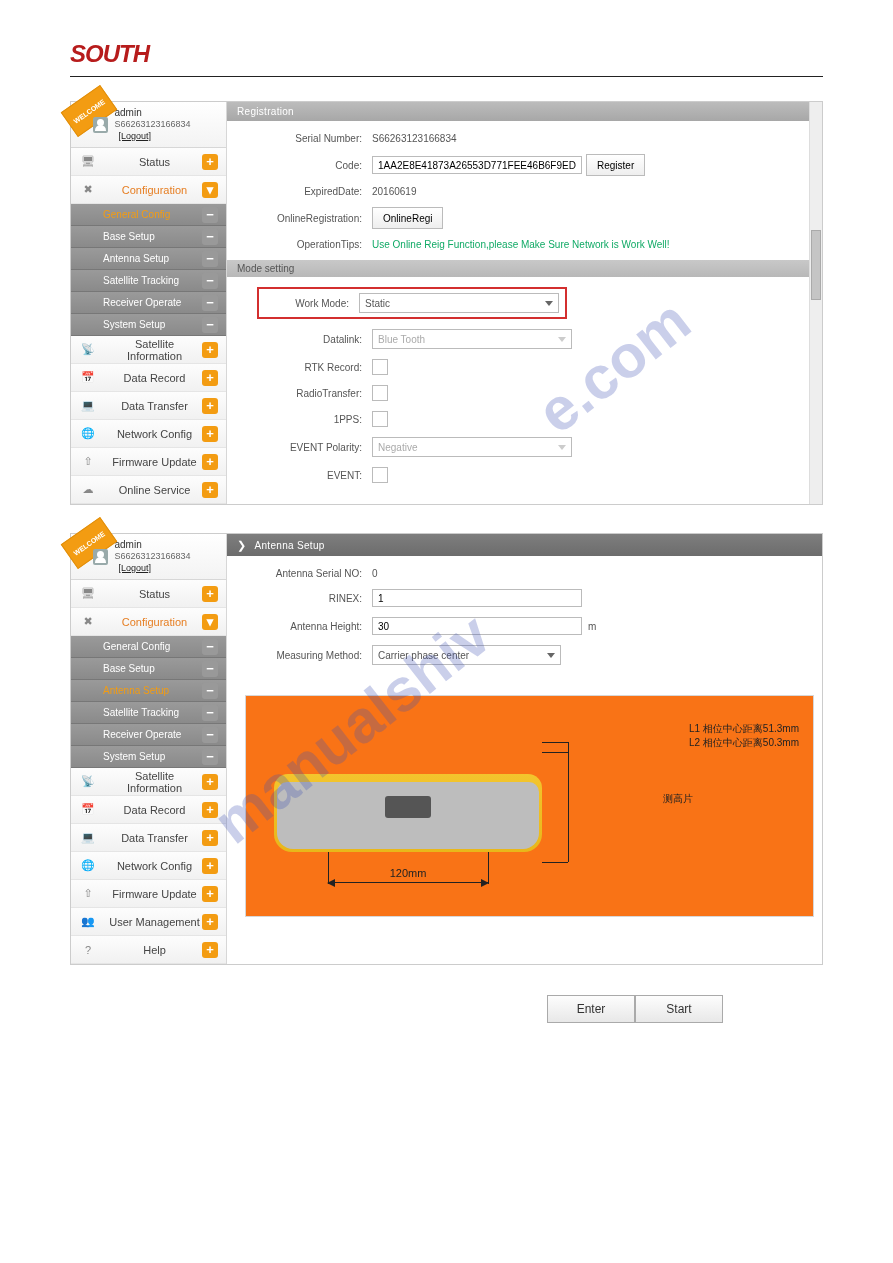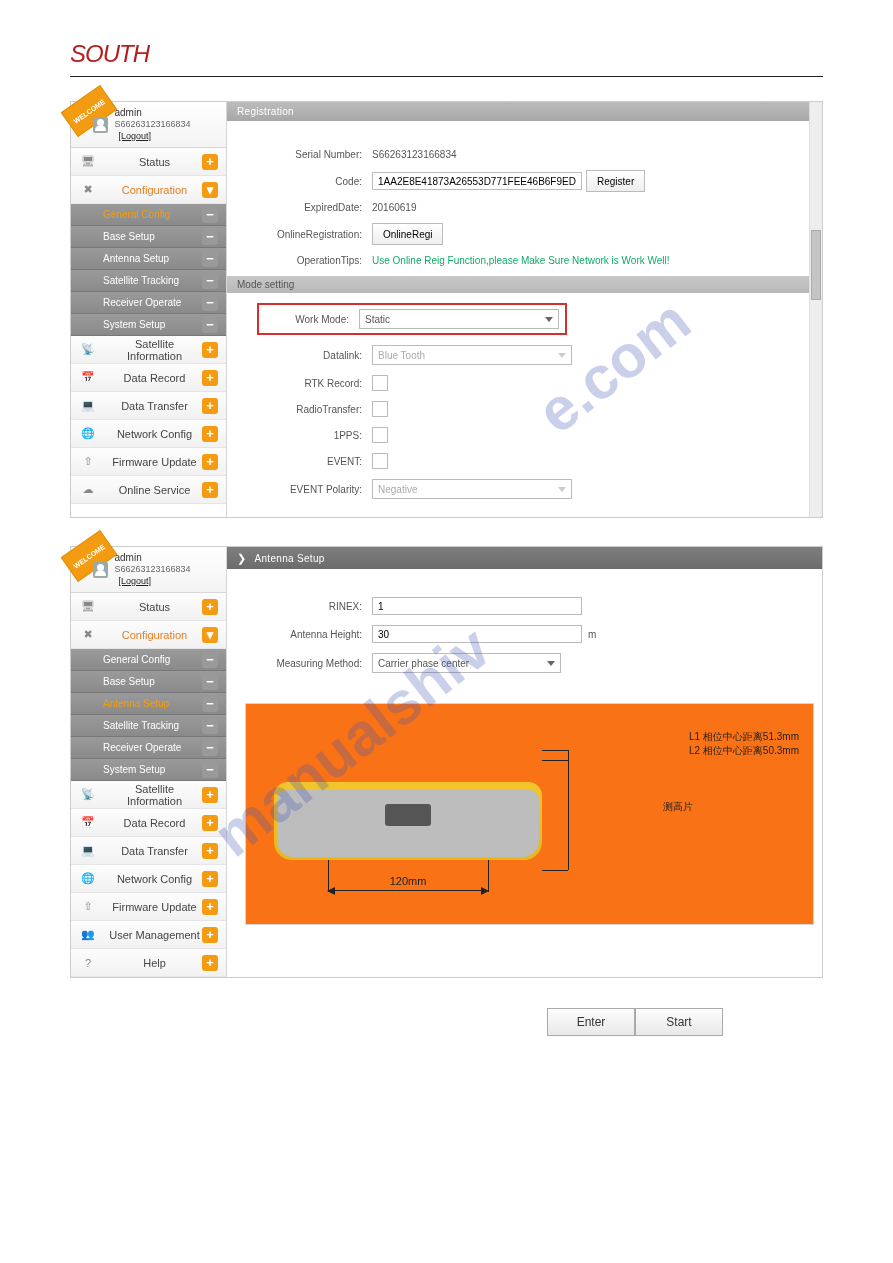--- a/index.html
+++ b/index.html
@@ -1,17 +1,17 @@
 <!DOCTYPE html>
 <html><head>
 <meta charset="utf-8">
 <style>
   html,body{margin:0;padding:0;background:#fff;font-family:Tahoma,Arial,sans-serif;font-size:10px;color:#333}
   .page{width:893px;box-sizing:border-box;padding:40px 70px 60px 70px}
-  .logo{font-family:'Arial Black',Arial,sans-serif;font-size:24px;font-weight:400;color:#b71c1c;letter-spacing:-1px;font-style:italic}
+  .logo{font-family:'Arial Black',Arial,sans-serif;font-size:24px;font-weight:700;color:#b71c1c;letter-spacing:-1px;font-style:italic}
   .hr{border:none;border-top:1px solid #222;margin:8px 0 24px 0}
   .screenshot{border:1px solid #ccc;background:#fff;margin-bottom:28px}
   .app{display:flex}
   .sidebar{width:155px;flex:0 0 155px;border-right:1px solid #d7d7d7}
   .content{flex:1;position:relative}
   .welcome{position:relative;height:45px;border-bottom:1px solid #d7d7d7;background:linear-gradient(#fff,#f3f3f3);display:flex;align-items:center;padding-left:22px}
   .ribbon{position:absolute;left:-6px;top:-6px;width:46px;height:28px;background:#f39c12;transform:rotate(-35deg);display:flex;align-items:center;justify-content:center;color:#fff;font-weight:bold;font-size:7px;border:1px solid #e08e0b}
   .userico{width:16px;height:16px;background:#9aa;border-radius:2px;margin-right:6px;display:inline-block;position:relative}
   .userico:before{content:'';position:absolute;left:4px;top:2px;width:7px;height:7px;border-radius:50%;background:#fff}
   .userico:after{content:'';position:absolute;left:2px;top:8px;width:11px;height:6px;border-radius:6px 6px 0 0;background:#fff}
@@ -25,21 +25,21 @@
   .menu li.sub.active{color:#f39c12}
   .menu li .mi-icon{width:14px;height:14px;margin-right:12px;color:#888;display:flex;align-items:center;justify-content:center;font-size:11px}
   .menu li .mi-label{flex:1;text-align:center;font-size:11px;color:#444}
   .menu li.expanded .mi-label{color:#e67e22}
   .menu li .badge{width:16px;height:16px;border-radius:3px;display:flex;align-items:center;justify-content:center;font-size:13px;font-weight:bold;color:#fff}
   .badge.plus{background:#f39c12}
   .badge.minus{background:#999}
   .section-hdr{background:linear-gradient(#bcbcbc,#a7a7a7);color:#fff;font-size:10px;padding:4px 10px;letter-spacing:.3px}
   .section-hdr.dark{background:linear-gradient(#7e7e7e,#6c6c6c);display:flex;align-items:center;height:22px;padding:0 10px}
   .section-hdr.dark .chev{color:#fff;font-size:11px;margin-right:8px}
-  .form{padding:28px 20px 8px 30px;font-size:10px;color:#555}
+  .form{padding:12px 20px 8px 30px;font-size:10px;color:#555}
   .frow{display:flex;align-items:center;margin-bottom:10px}
   .flabel{width:105px;text-align:right;margin-right:10px;font-size:10px;color:#555}
   .fval{font-size:10px;color:#555}
   .finput{border:1px solid #bbb;height:18px;padding:0 5px;font-size:10px;background:#fff;box-sizing:border-box}
   .fselect{border:1px solid #bbb;height:20px;padding:0 5px;font-size:10px;background:#fff;box-sizing:border-box;display:flex;align-items:center;justify-content:space-between}
   .fselect .caret{border-left:4px solid transparent;border-right:4px solid transparent;border-top:5px solid #666}
   .fselect.faded .caret{border-top-color:#ccc}
   .fbtn{border:1px solid #bbb;background:linear-gradient(#fff,#eee);height:22px;padding:0 10px;font-size:10px;margin-left:4px;display:flex;align-items:center}
   .chk{width:14px;height:14px;border:1px solid #bbb;background:#fff}
   .redbox{border:2px solid #d32f2f;padding:4px 6px;display:flex;align-items:center}
@@ -204,29 +204,29 @@
             </div>
           <div class="frow">
               <span class="flabel">RadioTransfer:</span>
               <span class="chk"></span>
             </div>
           <div class="frow">
               <span class="flabel">1PPS:</span>
               <span class="chk"></span>
             </div>
           <div class="frow">
-              <span class="flabel">EVENT:</span>
-              <span class="chk"></span>
-            </div>
-          <div class="frow">
               <span class="flabel">EVENT Polarity:</span>
               <div class="fselect faded" style="width:200px;color:#aaa">
                 <span>Negative</span>
                 <span class="caret"></span>
               </div>
+            </div>
+          <div class="frow">
+              <span class="flabel">EVENT:</span>
+              <span class="chk"></span>
             </div>
         </div>
         <div class="sbar">
             <div class="sthumb"></div>
           </div>
         <div class="watermark" style="left:300px;top:230px">e.com</div>
       </div>
     </div>
   </div>
 
@@ -316,20 +316,24 @@
             </li>
         </ul>
       </div>
       <div class="content">
         <div class="section-hdr dark">
             <span class="chev">❯</span>
             <span>Antenna Setup</span>
           </div>
         <div class="form">
           <div class="frow">
+              <span class="flabel">Antenna Serial NO:</span>
+              <span class="fval">0</span>
+            </div>
+          <div class="frow">
               <span class="flabel">RINEX:</span>
               <input class="finput" style="width: 210px;" value="1">
             </div>
           <div class="frow">
               <span class="flabel">Antenna Height:</span>
               <input class="finput" style="width: 210px;" value="30">
               <span style="margin-left:6px" class="fval">m</span>
             </div>
           <div class="frow">
               <span class="flabel">Measuring Method:</span>

